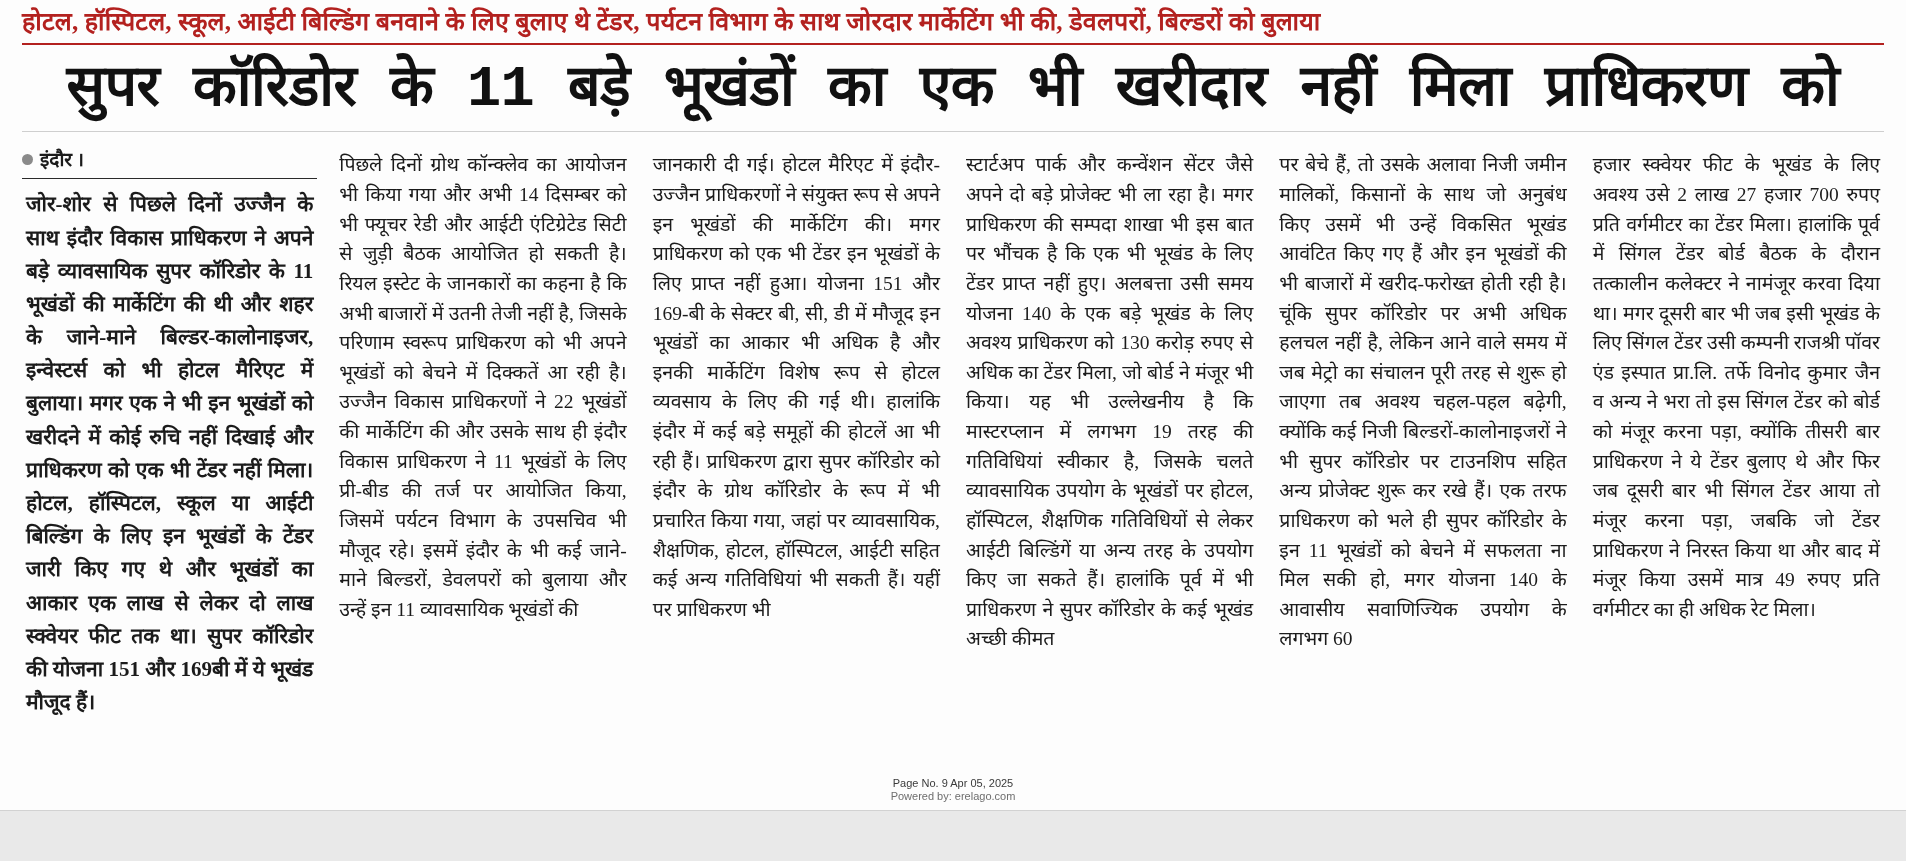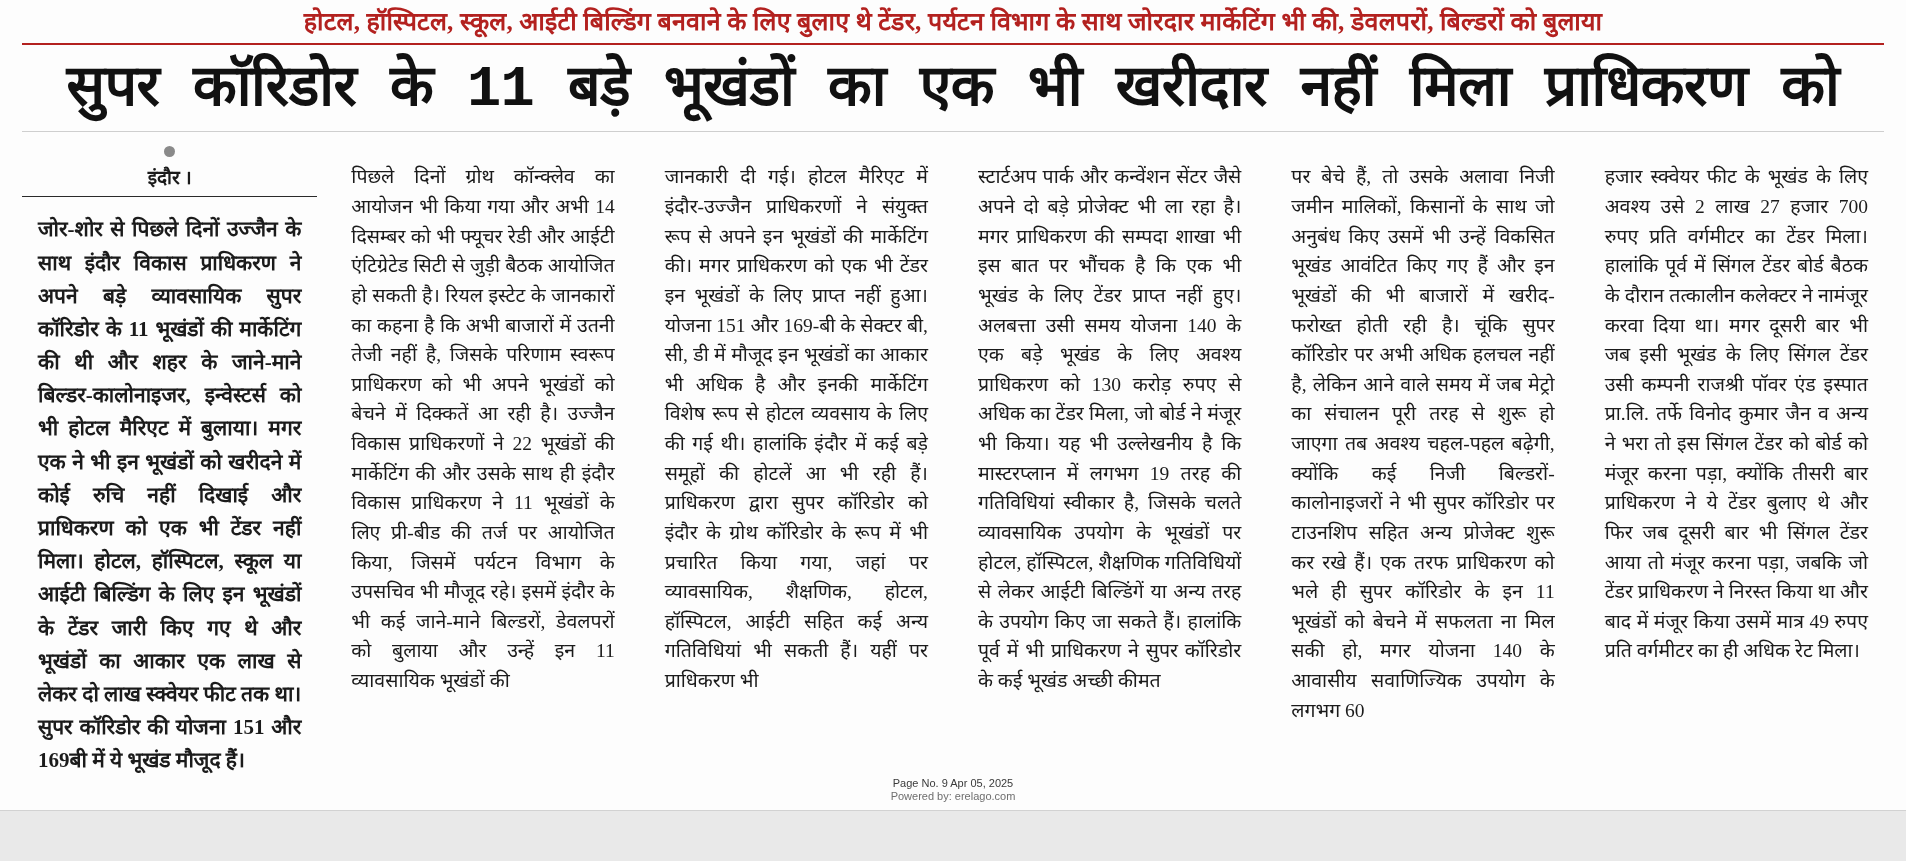--- a/index.html
+++ b/index.html
@@ -36,21 +36,21 @@
     margin-top: 8px;
     border-bottom: 2px solid #b3211f;
     padding-bottom: 6px;
   }
   .kicker {
     color: #b3211f;
     font-family: "Liberation Serif", serif;
     font-weight: bold;
     font-size: 25px;
     line-height: 1.15;
-    text-align: center;
+    text-align: left;
     letter-spacing: 0.2px;
     white-space: nowrap;
   }
   
   .headline {
     margin-top: 14px;
     color: #111111;
     font-family: Liberation Mono, monospace;
     font-weight: bold;
     font-size: 57px;
@@ -68,21 +68,21 @@
     margin-top: 14px;
     display: flex;
     gap: 18px;
     align-items: flex-start;
   }
   .col {
     flex: 1 1 0;
     min-width: 0;
   }
   .col p {
-    margin: 16px;
+    margin: 4px;
     text-align: justify;
     text-justify: inter-word;
     color: #1b1b1b;
     font-family: "Liberation Serif", serif;
     font-size: 19.5px;
     line-height: 1.52;
     hyphens: none;
   }
   
   .col.lead p {
@@ -90,21 +90,20 @@
     font-size: 21px;
     line-height: 1.58;
   }
   .dateline {
     display: flex;
     align-items: center;
     gap: 7px;
     border-bottom: 1px solid #2a2a2a;
     padding-bottom: 6px;
     margin-bottom: 9px;
-    flex-direction: column;
   }
   .dateline .bullet {
     display: inline-block;
     width: 11px;
     height: 11px;
     border-radius: 50%;
     background: #8a8a8a;
     flex: 0 0 auto;
   }
   .dateline .place {

